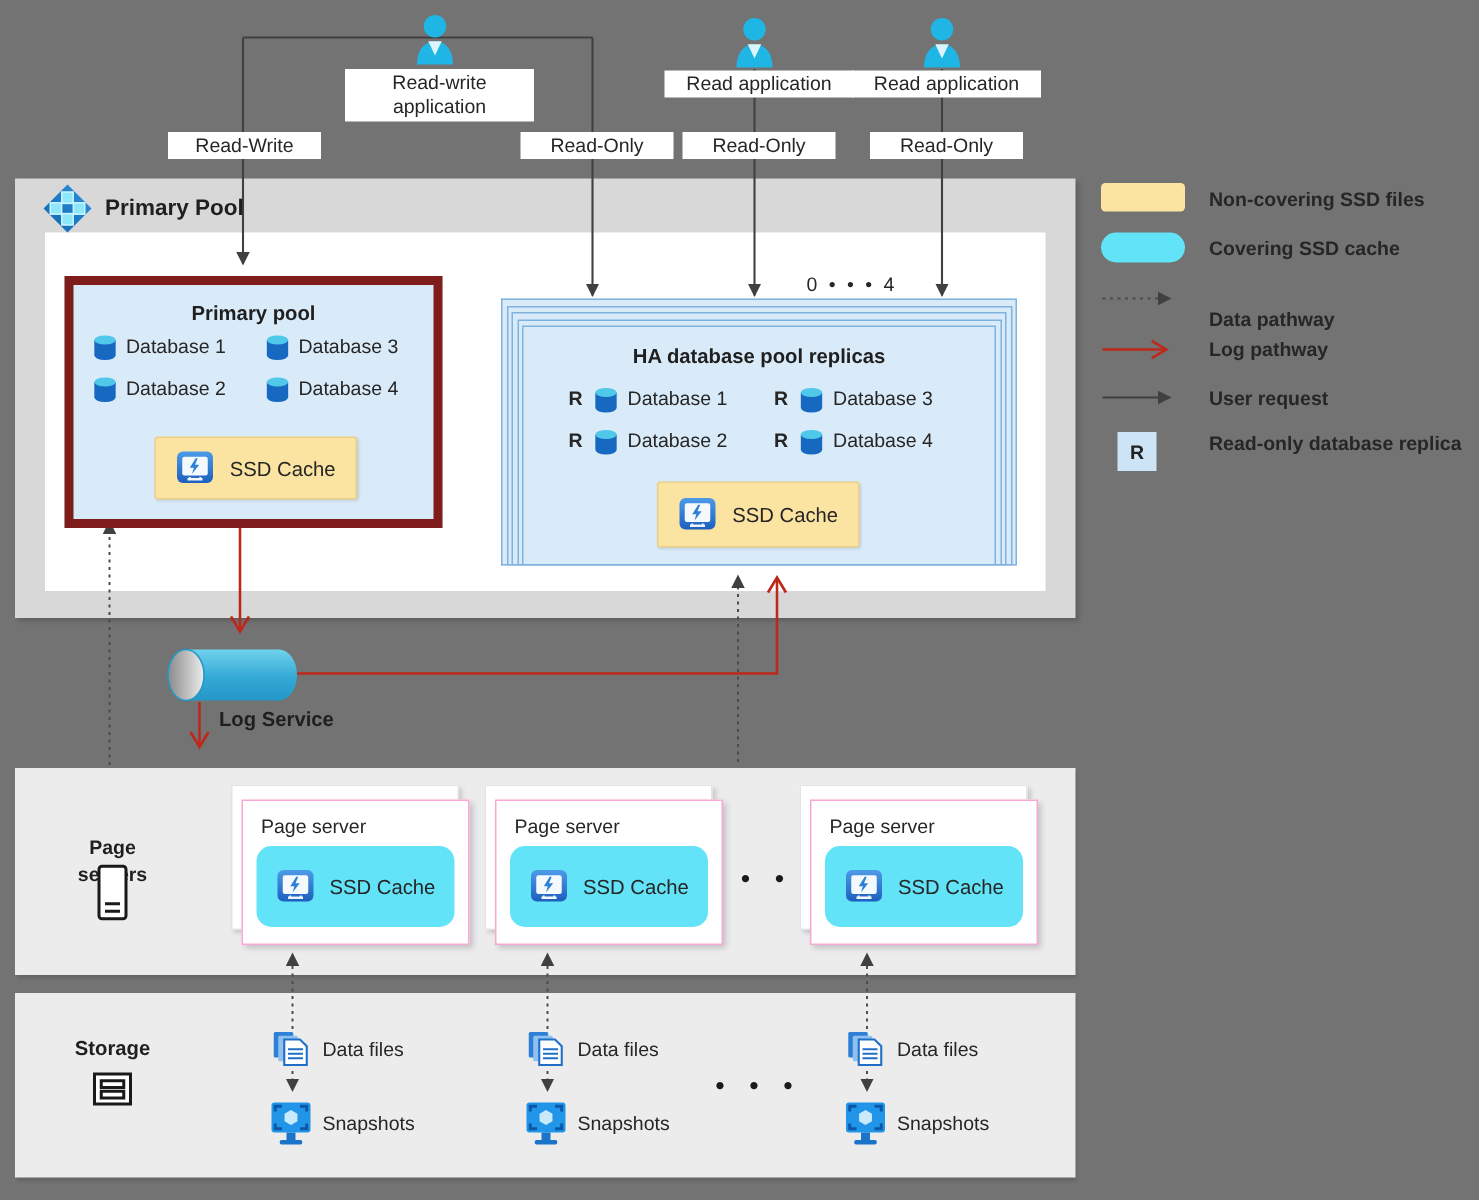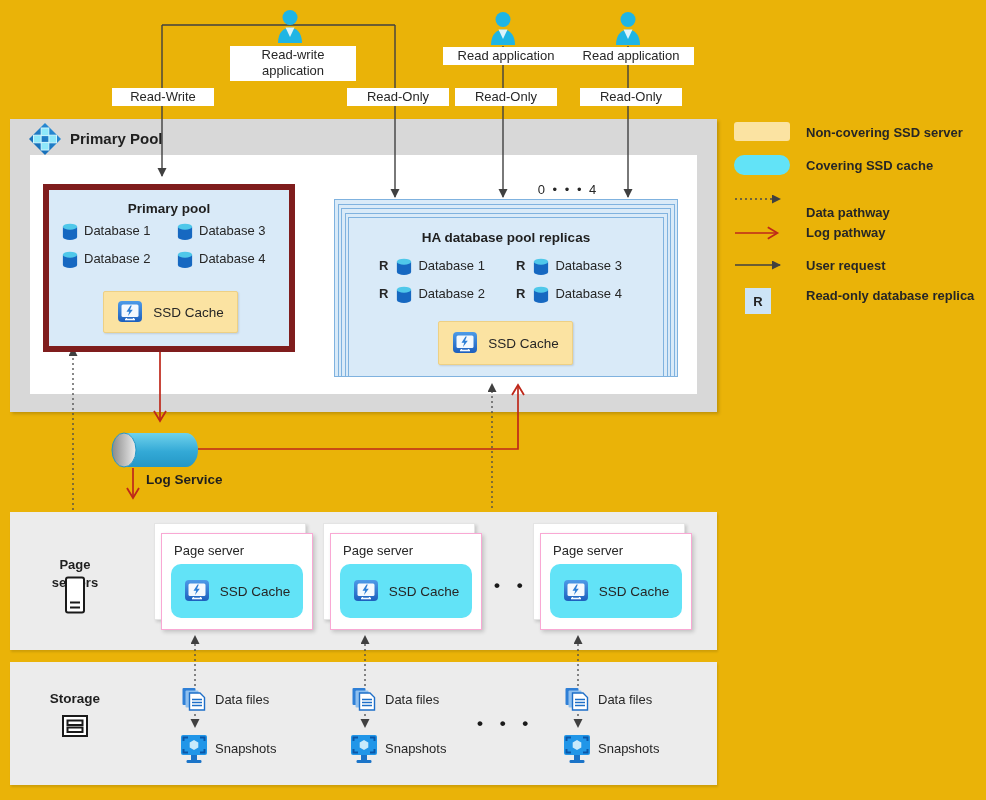--- a/index.html
+++ b/index.html
@@ -1,16 +1,16 @@
 <!DOCTYPE html>
 <html><head>
 <meta charset="utf-8">
 <style>
   html,body{margin:0;padding:0;background:#fff;}
-  #canvas{position:relative;width:986px;height:800px;background:#eab308;
+  #canvas{position:relative;width:986px;height:800px;background:#737373;
           font-family:"Liberation Sans",sans-serif;color:#262626;overflow:hidden;}
   .abs{position:absolute;}
   .z1{z-index:1;} .z5{z-index:5;} .z10{z-index:10;} .z11{z-index:11;}
   .lbl{font-size:13px;line-height:1.25;}
   .lbl-c{text-align:center;}
   .bold{font-weight:bold;}
   .whitebg{background:#fff;padding:1px 3px;}
   
   .band{background:#ECECEC;box-shadow:1px 2px 2px rgba(0,0,0,.12);}
   #elastic-pool{background:#D8D8D8;box-shadow:2px 2px 3px rgba(0,0,0,.18);}
@@ -315,21 +315,21 @@
   <svg class="abs z10" style="left:564px;top:686px;" width="26" height="26">
       <use href="#sym-datafiles"></use>
     </svg>
   <div class="abs z10 lbl" style="left:598px;top:692px;">Data files</div>
   <svg class="abs z10" style="left:563px;top:734px;" width="28" height="30">
       <use href="#sym-snapshot"></use>
     </svg>
   <div class="abs z10 lbl" style="left:598px;top:741px;">Snapshots</div>
 
   <div class="lg-swatch z10" style="top:122px;height:19px;background:#FBE3A2;border-radius:3px;"></div>
-  <div class="lg-label z10" style="top:125px;">Non-covering SSD server</div>
+  <div class="lg-label z10" style="top:125px;">Non-covering SSD files</div>
 
   <div class="lg-swatch z10" style="top:155px;height:20px;background:#62E3F7;border-radius:10px;"></div>
   <div class="lg-label z10" style="top:158px;">Covering SSD cache</div>
 
   <svg class="lg-swatch z10" style="top:191px;" width="56" height="16" viewBox="0 0 56 16">
     <path d="M1,8 L46,8" fill="none" stroke="#4A4A4A" stroke-width="1.3" stroke-dasharray="2 3" marker-end="url(#mDark)"></path>
   </svg>
   <div class="lg-label z10" style="top:205px;">Data pathway</div>
 
   <svg class="lg-swatch z10" style="top:224px;" width="58" height="18" viewBox="0 0 58 18">

